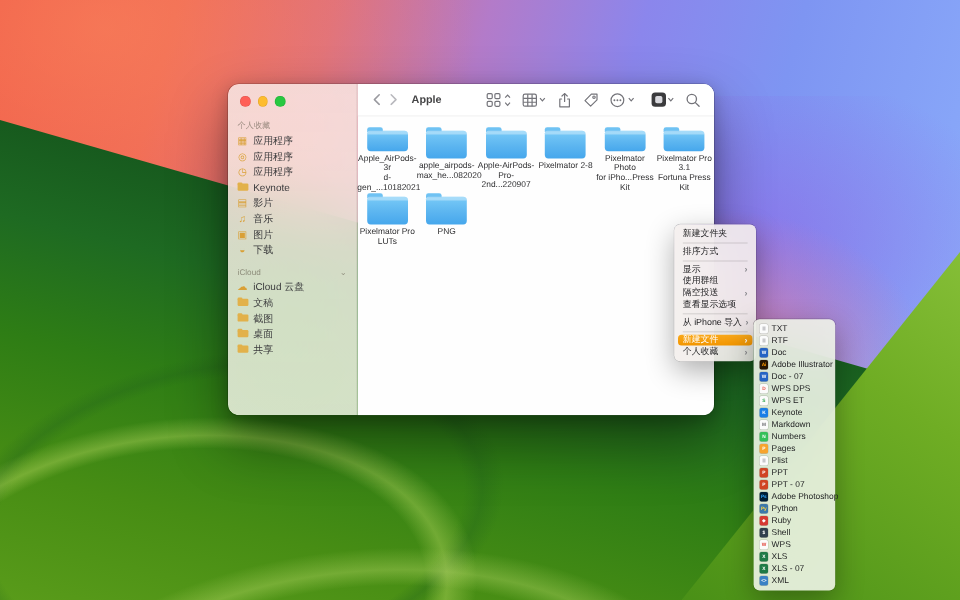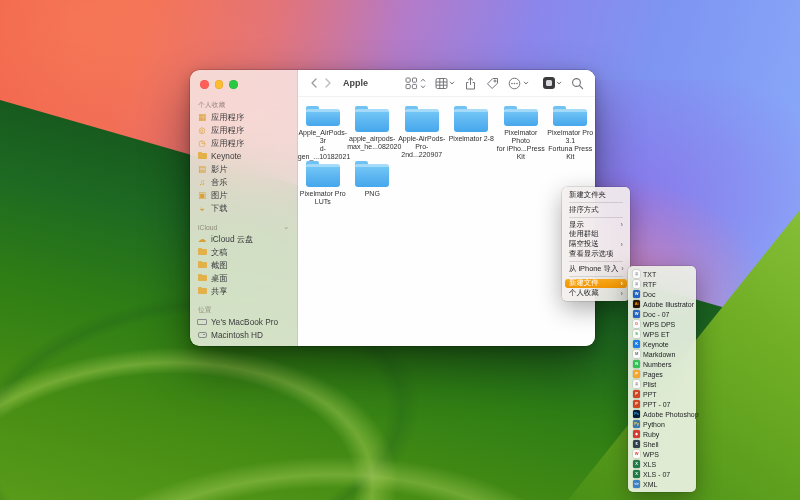--- a/index.html
+++ b/index.html
@@ -163,37 +163,20 @@
               </span>
               <span class="sb-label">桌面</span>
             </div>
             <div class="sb-item">
               <span class="sb-ico">
                 <span class="g-folder"></span>
               </span>
               <span class="sb-label">共享</span>
             </div>
           </div>
-          <div class="sb-section">
-            <div class="sb-head">
-              <span>位置</span>
-            </div>
-            <div class="sb-item">
-              <span class="sb-ico">
-                <span class="g-laptop"></span>
-              </span>
-              <span class="sb-label">Ye's MacBook Pro</span>
-            </div>
-            <div class="sb-item">
-              <span class="sb-ico">
-                <span class="g-disk"></span>
-              </span>
-              <span class="sb-label">Macintosh HD</span>
-            </div>
-          </div>
         </div>
     </aside>
 
     <section class="main">
       <div class="titlebar">
         <span class="nav-btn">
           <svg width="8" height="10" viewBox="0 0 8 10">
               <path d="M6 1 L2 5 L6 9" fill="none" stroke="#9A9AA0" stroke-width="1.3" stroke-linecap="round" stroke-linejoin="round"></path>
             </svg>
         </span>

